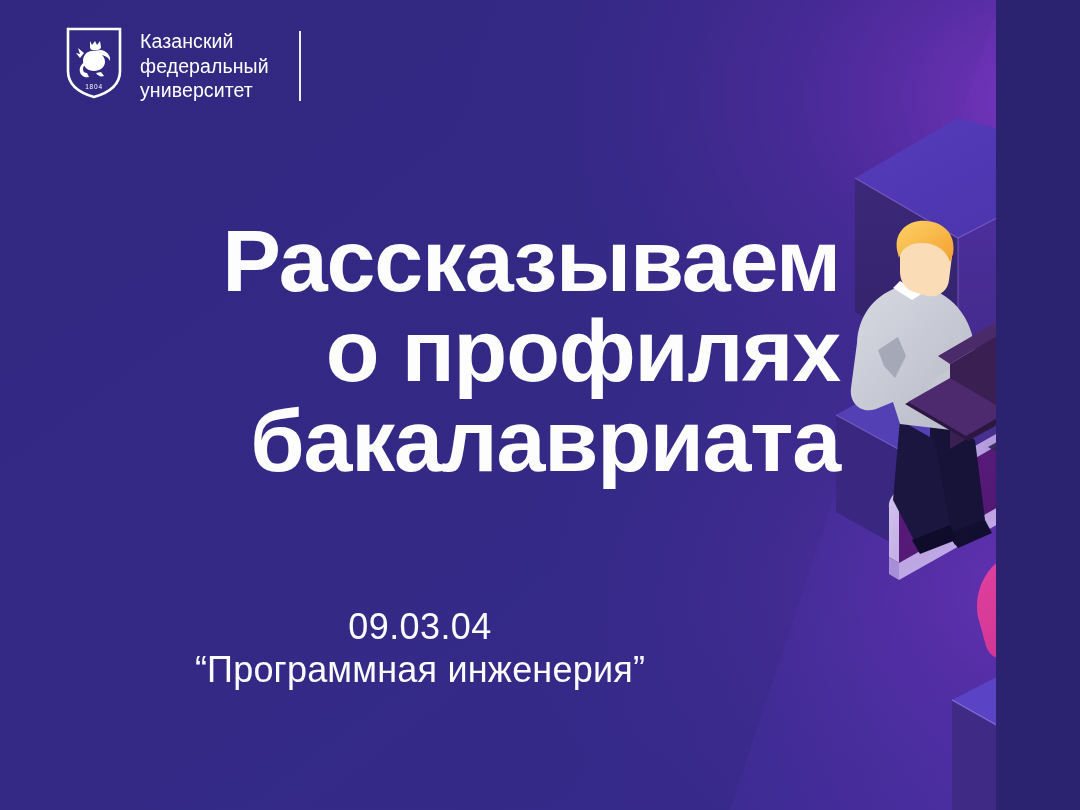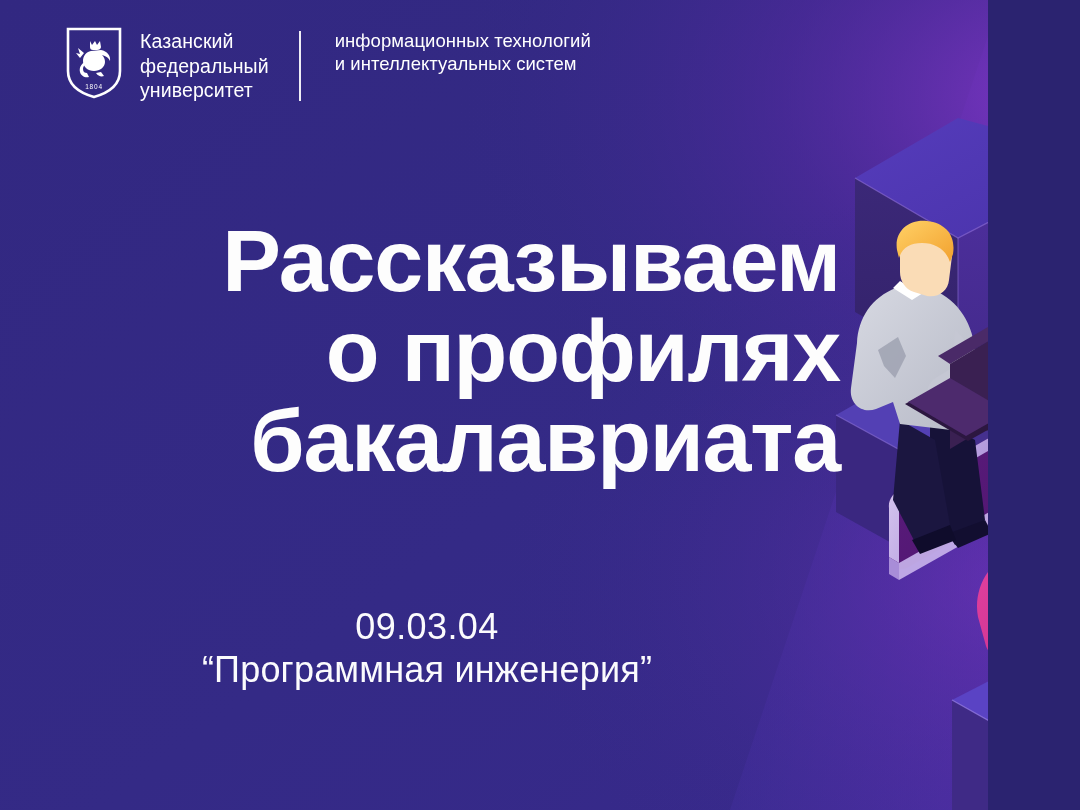--- a/index.html
+++ b/index.html
@@ -13,20 +13,21 @@
   }
 
   .slide {
     position: relative;
     width: 988px;
     height: 810px;
     overflow: hidden;
     background: #15803d;
     color: #ffffff;
     user-select: none;
+    padding-left: 8px;
   }
 
   
   .bg-art {
     position: absolute;
     inset: 0;
     z-index: 0;
     pointer-events: none;
   }
 
@@ -94,21 +95,21 @@
     line-height: 1.02;
     font-weight: 700;
     letter-spacing: -1.2px;
     white-space: pre-line;
     color: #fdfdfd;
   }
 
   
   .subtitle-area {
     position: absolute;
-    left: 7px;
+    left: 0;
     top: 606px;
     width: 840px;
     z-index: 4;
     text-align: center;
   }
   .subtitle-code {
     font-size: 36px;
     line-height: 1.18;
     font-weight: 400;
     letter-spacing: .4px;
@@ -367,22 +368,20 @@
       </svg>
     </div>
 
     <div class="kfu-name">Казанский
 федеральный
 университет</div>
 
     <div class="divider-rule"></div>
 
     <div class="institute-block">
-      <div class="institute-rest">информационных технологий
-и интеллектуальных систем</div>
     </div>
   </div>
 
   <div class="title-area">
     <h1 class="main-title">Рассказываем
 о профилях
 бакалавриата</h1>
   </div>
 
   <div class="subtitle-area">

